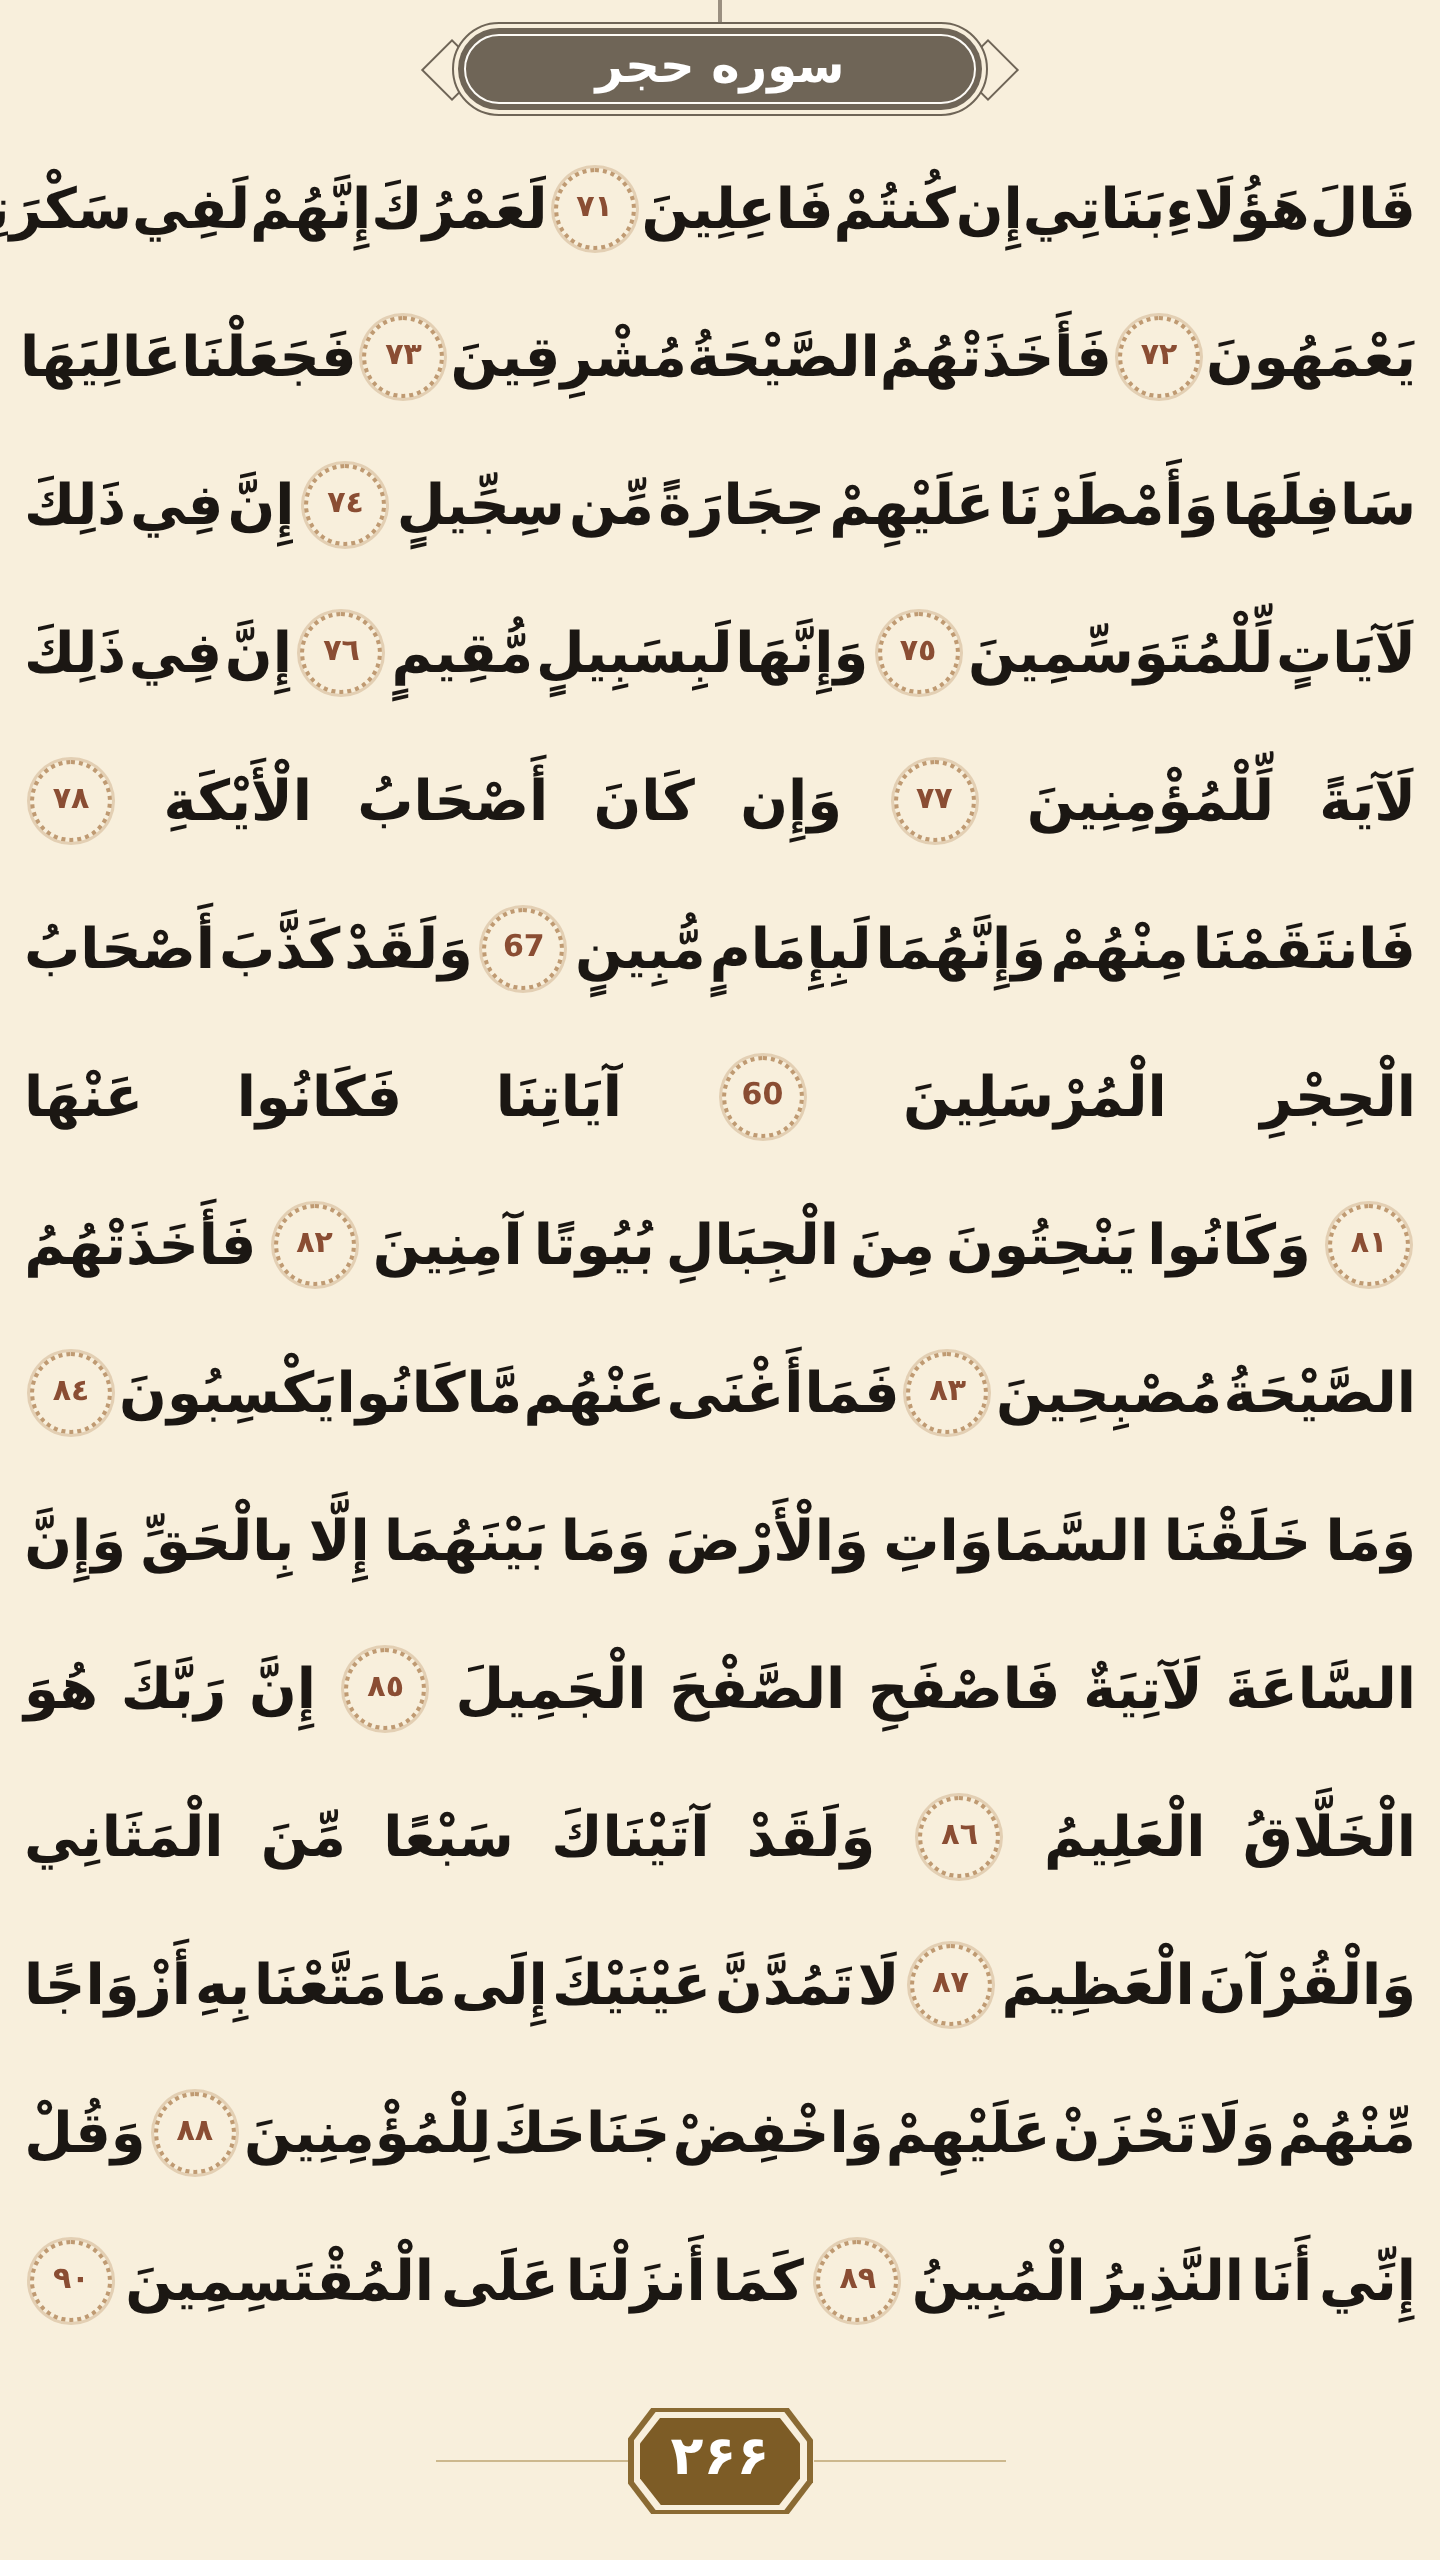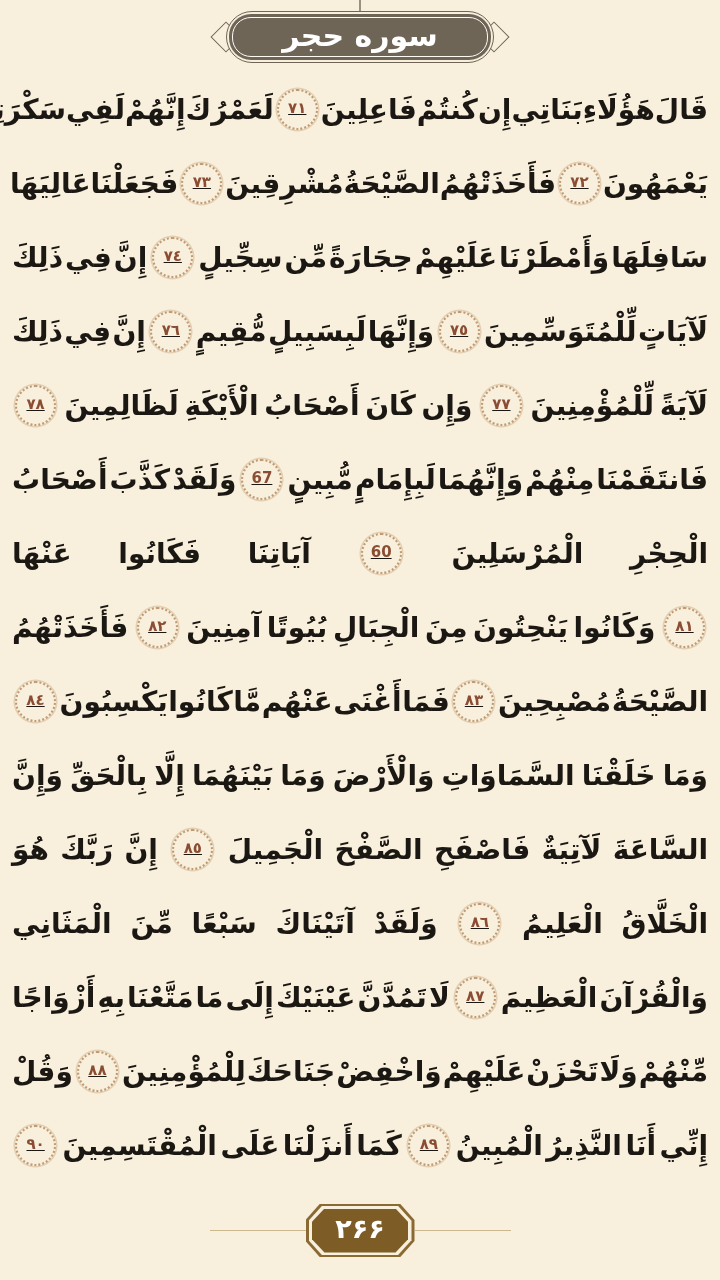--- a/index.html
+++ b/index.html
@@ -53,21 +53,21 @@
     padding:3px;
   }
   .banner-inner{
     border:1.5px solid #fdfbf6;
     border-radius:19px;
     min-height:33px;
     display:flex;align-items:center;justify-content:center;
   }
   .banner-title{
     color:#ffffff;
-    font-size:30px;font-weight:bold;
+    font-size:24px;font-weight:bold;
     letter-spacing:1px;
     padding-bottom:3px;
   }
 
   
   .text-block{
     margin-top:9px;
     padding:0 12px;
   }
   .quran-line{
@@ -83,21 +83,20 @@
   .word{white-space:nowrap;}
   .ayah-marker{
     flex:0 0 auto;
     width:37px;height:37px;
     border-radius:50%;
     border:2px dotted #bf9a72;
     box-shadow:0 0 0 1.5px rgba(191,154,114,.38);
     background:#f8efdc;
     display:flex;align-items:center;justify-content:center;
     margin:0 3px;
-    text-decoration:underline;
   }
   .ayah-num{
     color:#8a4d33;
     font-size:15px;font-weight:bold;
     line-height:1;
     padding-bottom:2px;
   }
 
   
   .footer{
@@ -116,21 +115,21 @@
   }
   .badge-gap{
     background:#f8efdc;
     clip-path:polygon(13% 0,87% 0,100% 30%,100% 70%,87% 100%,13% 100%,0 70%,0 30%);
     padding:2.5px 3.5px;
     display:flex;
   }
   .badge-core{
     background:#7d5c26;
     clip-path:polygon(13% 0,87% 0,100% 30%,100% 70%,87% 100%,13% 100%,0 70%,0 30%);
-    width:96px;height:44px;
+    width:80px;height:44px;
     display:flex;align-items:center;justify-content:center;
   }
   .badge-num{
     color:#ffffff;
     font-size:27px;font-weight:bold;
     line-height:1;
     padding-bottom:4px;
   }
 </style>
 </head>
@@ -217,21 +216,20 @@
       <div class="quran-line">
         <span class="word">لَآيَةً</span>
         <span class="word">لِّلْمُؤْمِنِينَ</span>
         <span class="ayah-marker">
           <span class="ayah-num">٧٧</span>
         </span>
         <span class="word">وَإِن</span>
         <span class="word">كَانَ</span>
         <span class="word">أَصْحَابُ</span>
         <span class="word">الْأَيْكَةِ</span>
-        <span class="word">لَظَالِمِينَ</span>
         <span class="ayah-marker">
           <span class="ayah-num">٧٨</span>
         </span>
       </div>
       <div class="quran-line">
         <span class="word">فَانتَقَمْنَا</span>
         <span class="word">مِنْهُمْ</span>
         <span class="word">وَإِنَّهُمَا</span>
         <span class="word">لَبِإِمَامٍ</span>
         <span class="word">مُّبِينٍ</span>

